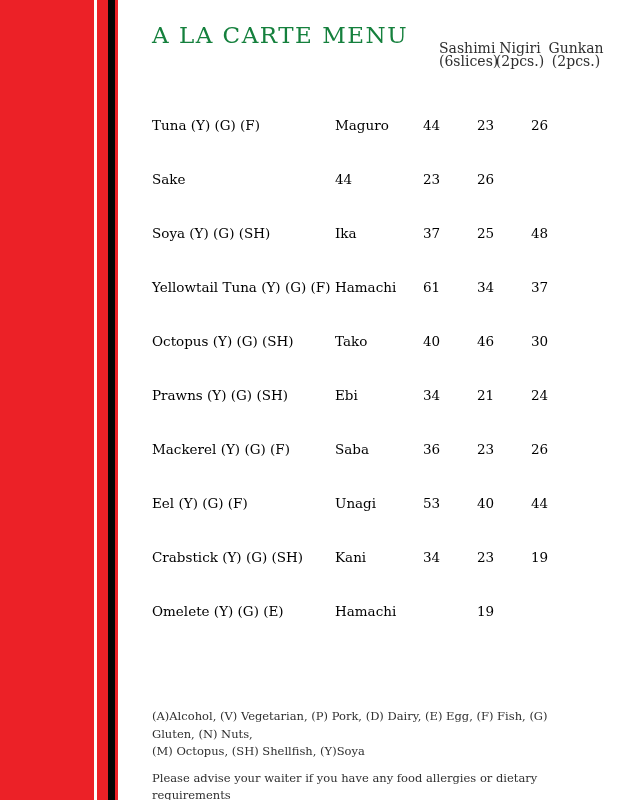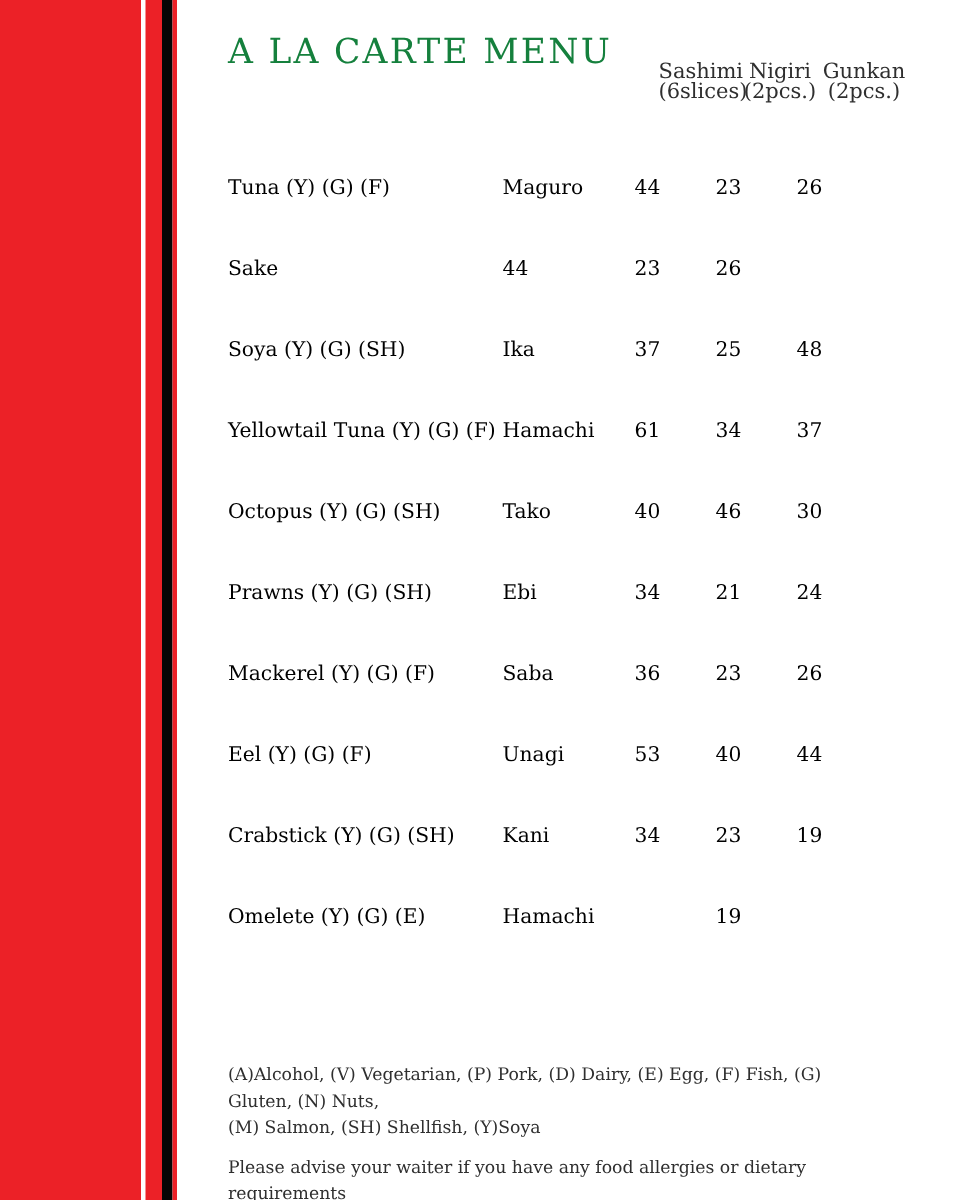--- a/index.html
+++ b/index.html
@@ -168,21 +168,21 @@
         <div class="cell-jp">Hamachi</div>
         <div class="cell-num"></div>
         <div class="cell-num">19</div>
         <div class="cell-num"></div>
       </div>
     </div>
 
   <div class="footer">
     <div>
       <div>(A)Alcohol, (V) Vegetarian, (P) Pork, (D) Dairy, (E) Egg, (F) Fish, (G) Gluten, (N) Nuts,</div>
-      <div>(M) Salmon, (SH) Shellfish, (Y)Soya</div>
+      <div>(M) Octopus, (SH) Shellfish, (Y)Soya</div>
     </div>
     <div class="notice">
       <div>Please advise your waiter if you have any food allergies or dietary requirements</div>
 
     </div>
   </div>
 
 </div>
 
 </body></html>

